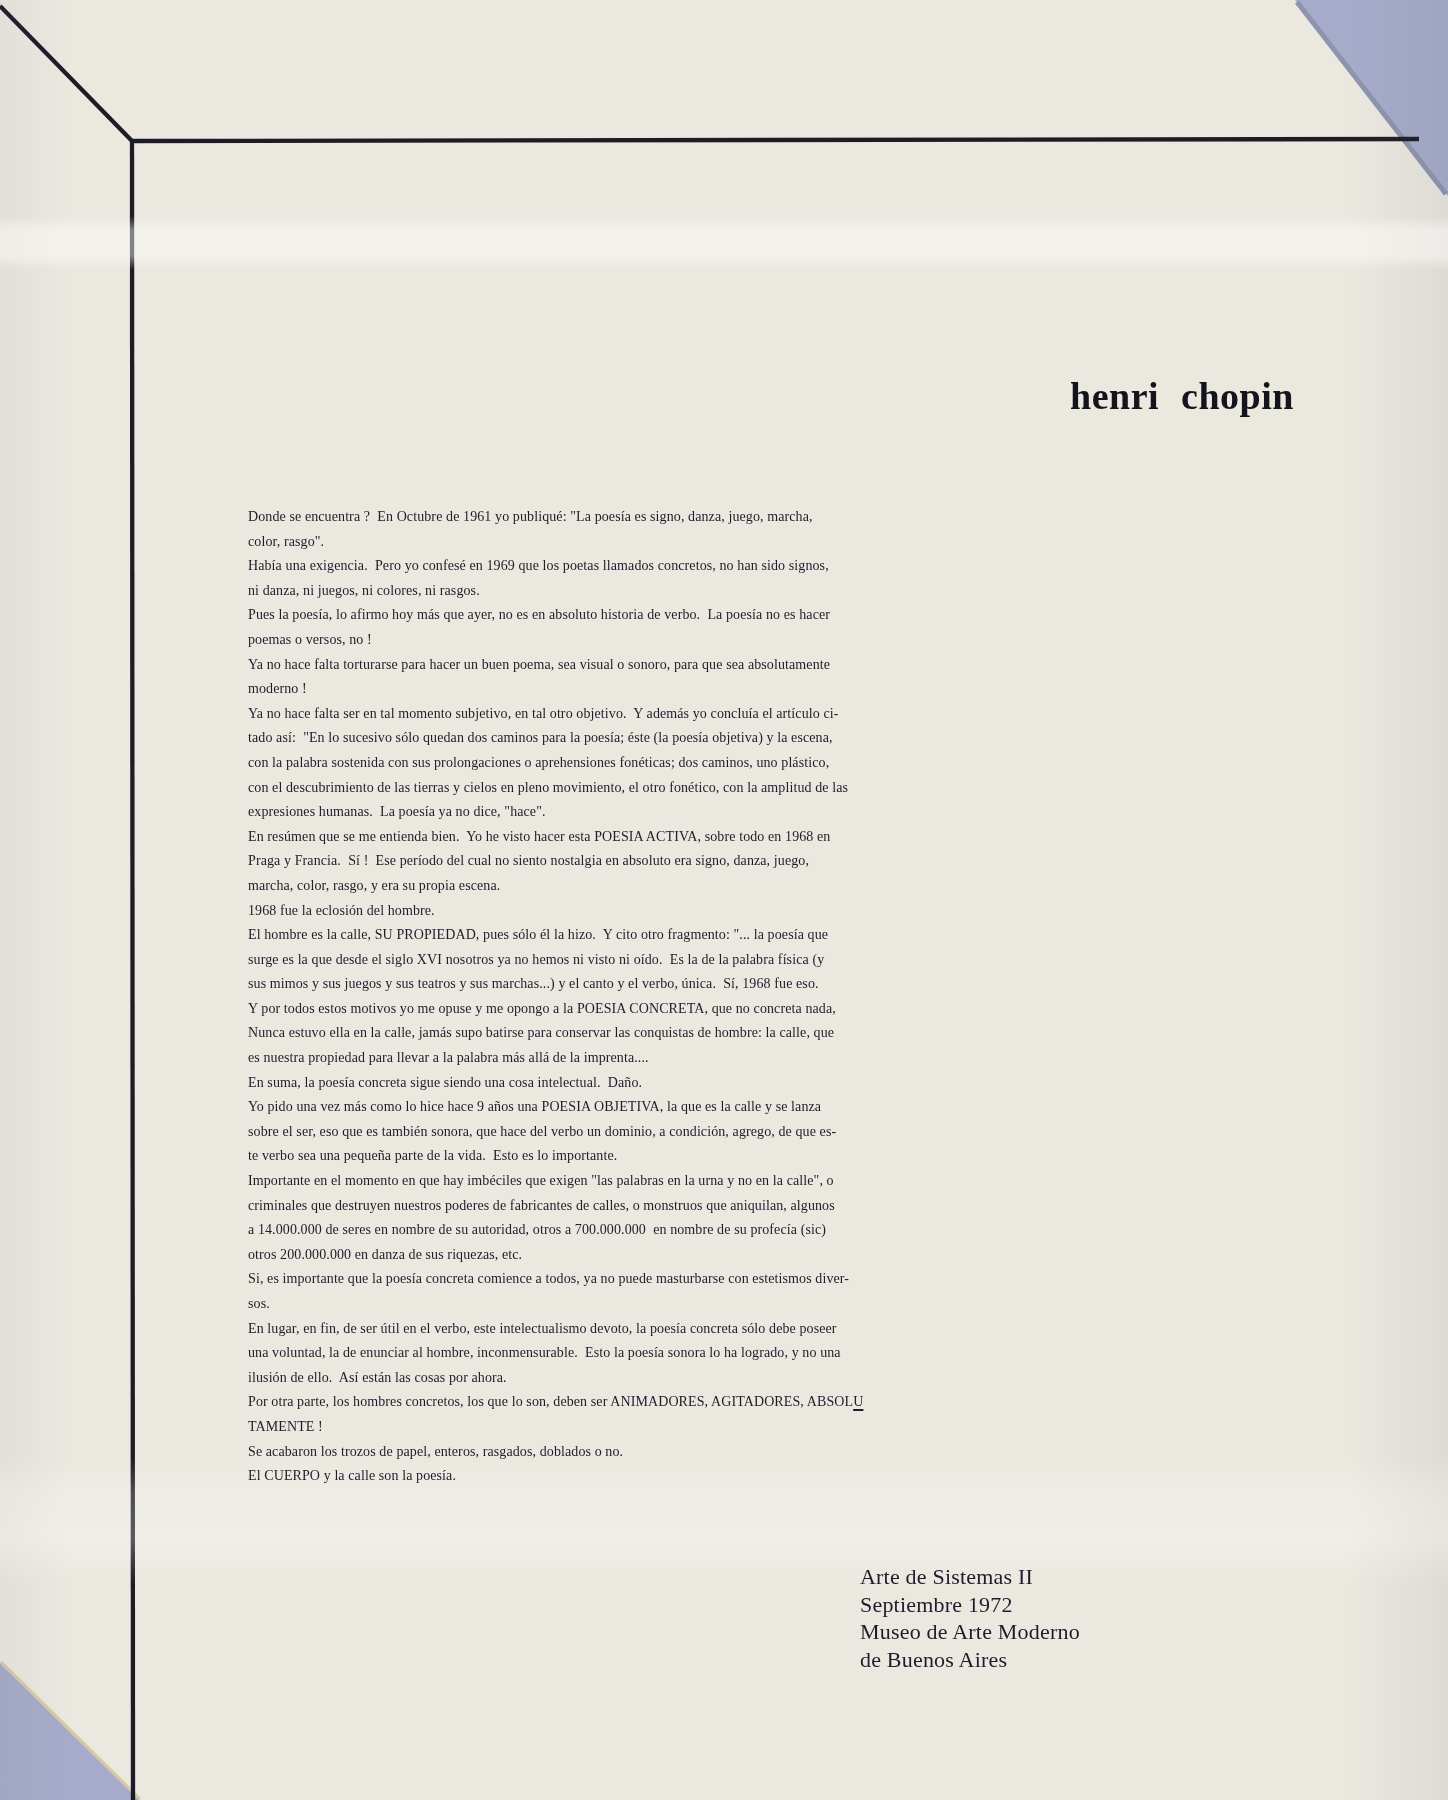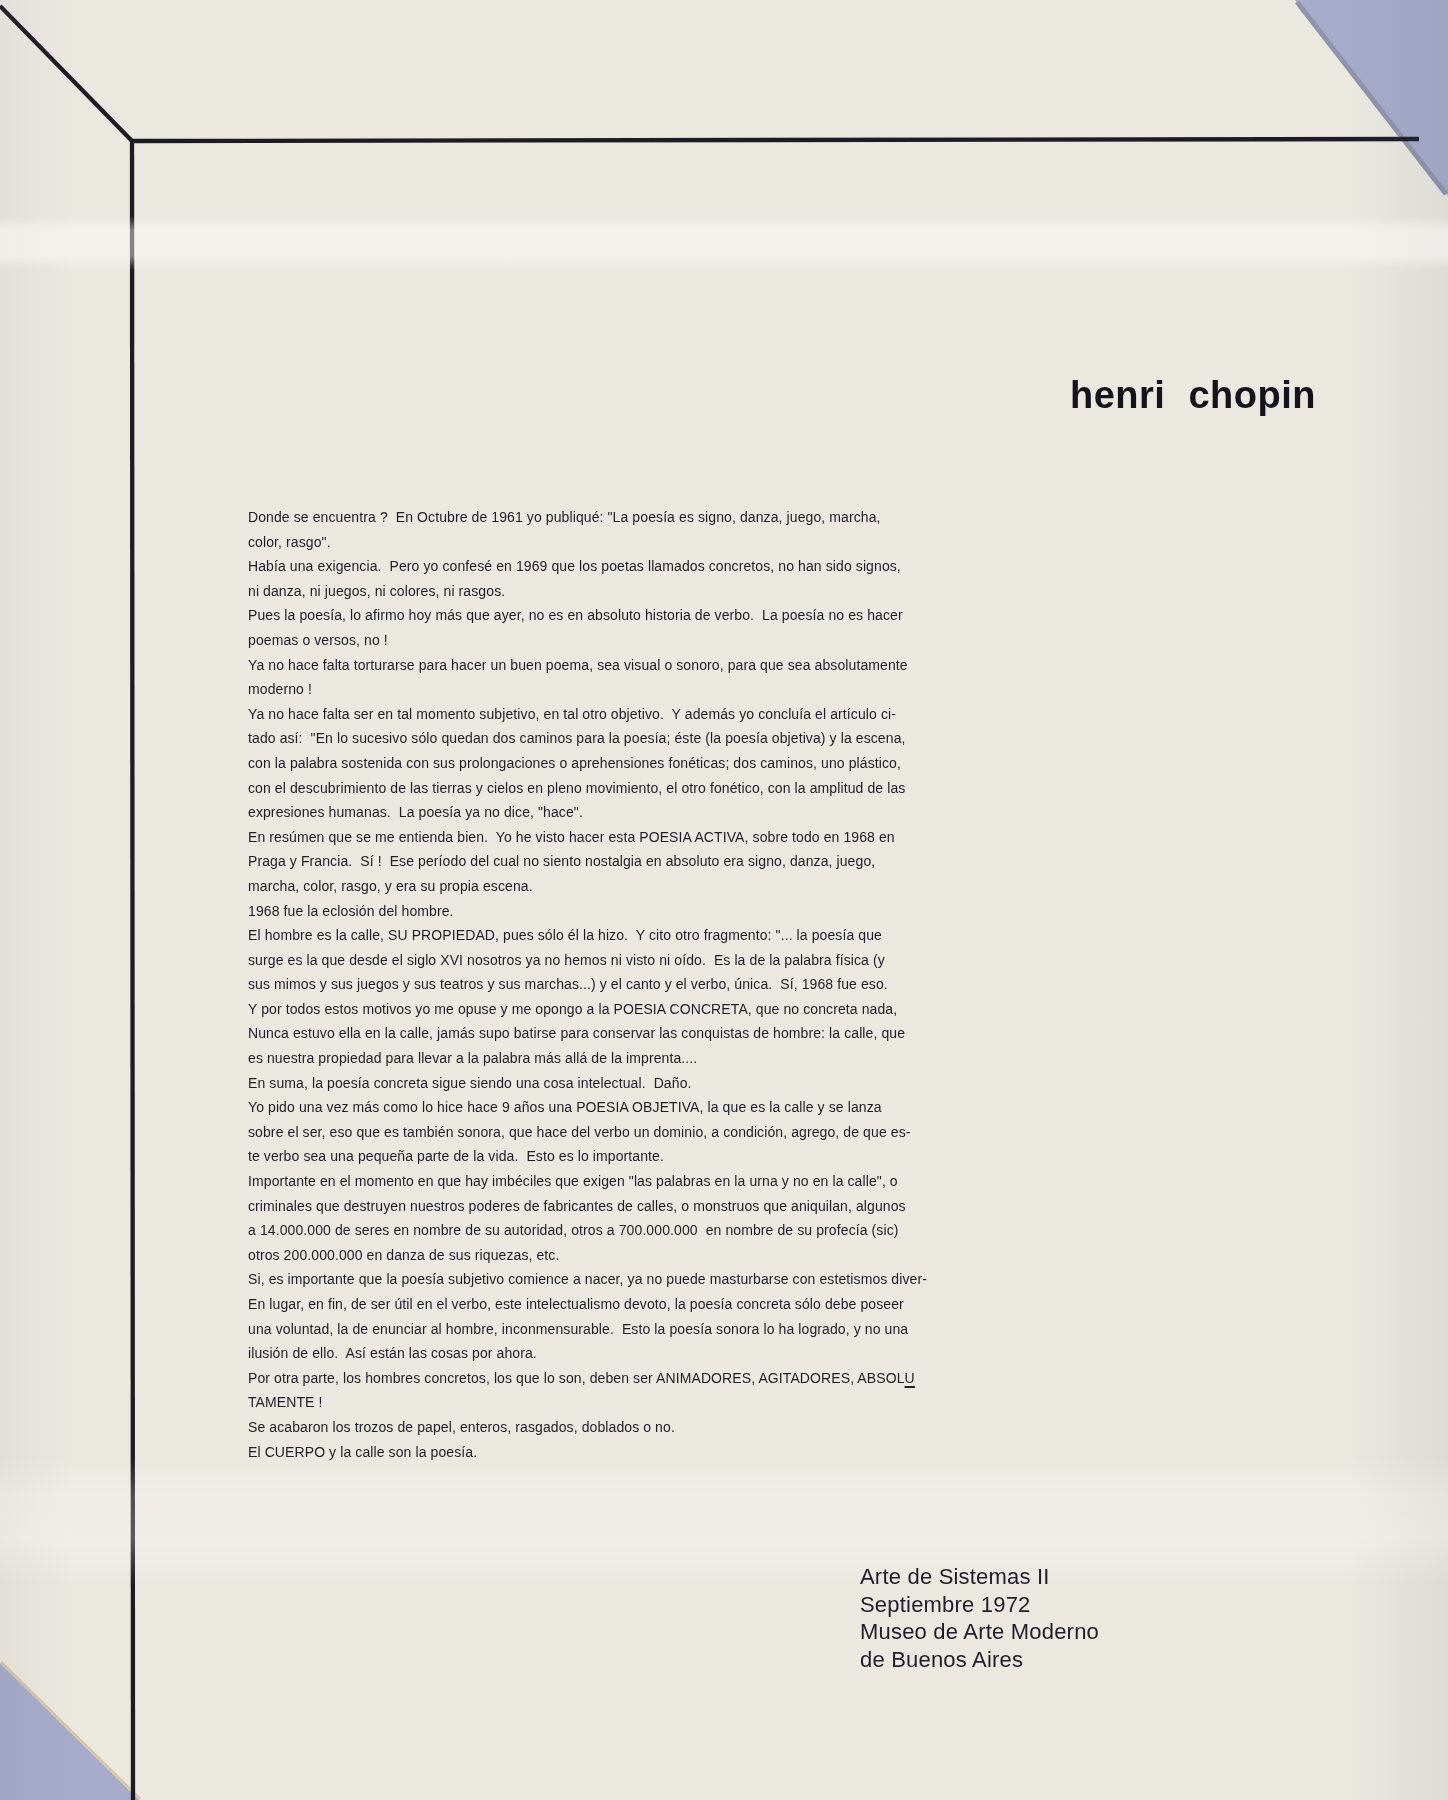--- a/index.html
+++ b/index.html
@@ -8,21 +8,21 @@
     --frame:#1c1c26;
     --text:#1d1d2b;
     --title:#14141c;
   }
   html,body{margin:0;padding:0;background:#888;}
   .page{
     position:relative;
     width:1448px;height:1800px;
     background:var(--paper);
     overflow:hidden;
-    font-family:Liberation Sans, sans-serif;
+    font-family:Liberation Serif, serif;
   }
   
   .page::before{
     content:"";position:absolute;inset:0;pointer-events:none;
     background:
       linear-gradient(180deg, rgba(255,255,255,0) 0%, rgba(255,255,255,0) 12%,
         rgba(255,255,252,.45) 12.8%, rgba(255,255,252,.45) 14.2%, rgba(255,255,255,0) 15%,
         rgba(255,255,255,0) 81%, rgba(255,255,250,.22) 83%, rgba(255,255,250,.28) 85.5%, rgba(255,255,255,0) 88%),
       linear-gradient(90deg, rgba(110,112,132,.07) 0%, rgba(0,0,0,0) 5%, rgba(0,0,0,0) 93%, rgba(104,106,128,.10) 100%);
     z-index:5;
@@ -95,21 +95,22 @@
     <div class="ln">Nunca estuvo ella en la calle, jamás supo batirse para conservar las conquistas de hombre: la calle, que</div>
     <div class="ln">es nuestra propiedad para llevar a la palabra más allá de la imprenta....</div>
     <div class="ln">En suma, la poesía concreta sigue siendo una cosa intelectual.  Daño.</div>
     <div class="ln">Yo pido una vez más como lo hice hace 9 años una POESIA OBJETIVA, la que es la calle y se lanza</div>
     <div class="ln">sobre el ser, eso que es también sonora, que hace del verbo un dominio, a condición, agrego, de que es-</div>
     <div class="ln">te verbo sea una pequeña parte de la vida.  Esto es lo importante.</div>
     <div class="ln">Importante en el momento en que hay imbéciles que exigen "las palabras en la urna y no en la calle", o</div>
     <div class="ln">criminales que destruyen nuestros poderes de fabricantes de calles, o monstruos que aniquilan, algunos</div>
     <div class="ln">a 14.000.000 de seres en nombre de su autoridad, otros a 700.000.000  en nombre de su profecía (sic)</div>
     <div class="ln">otros 200.000.000 en danza de sus riquezas, etc.</div>
-    <div class="ln">Si, es importante que la poesía subjetivo comience a nacer, ya no puede masturbarse con estetismos diver-</div>
+    <div class="ln">Si, es importante que la poesía concreta comience a todos, ya no puede masturbarse con estetismos diver-</div>
+    <div class="ln">sos.</div>
     <div class="ln">En lugar, en fin, de ser útil en el verbo, este intelectualismo devoto, la poesía concreta sólo debe poseer</div>
     <div class="ln">una voluntad, la de enunciar al hombre, inconmensurable.  Esto la poesía sonora lo ha logrado, y no una</div>
     <div class="ln">ilusión de ello.  Así están las cosas por ahora.</div>
     <div class="ln"><span>Por otra parte, los hombres concretos, los que lo son, deben ser ANIMADORES, AGITADORES, ABSOL</span><span class="u-last">U</span></div>
     <div class="ln">TAMENTE !</div>
     <div class="ln">Se acabaron los trozos de papel, enteros, rasgados, doblados o no.</div>
     <div class="ln">El CUERPO y la calle son la poesía.</div>
   </div>
 
   <div class="colophon">

